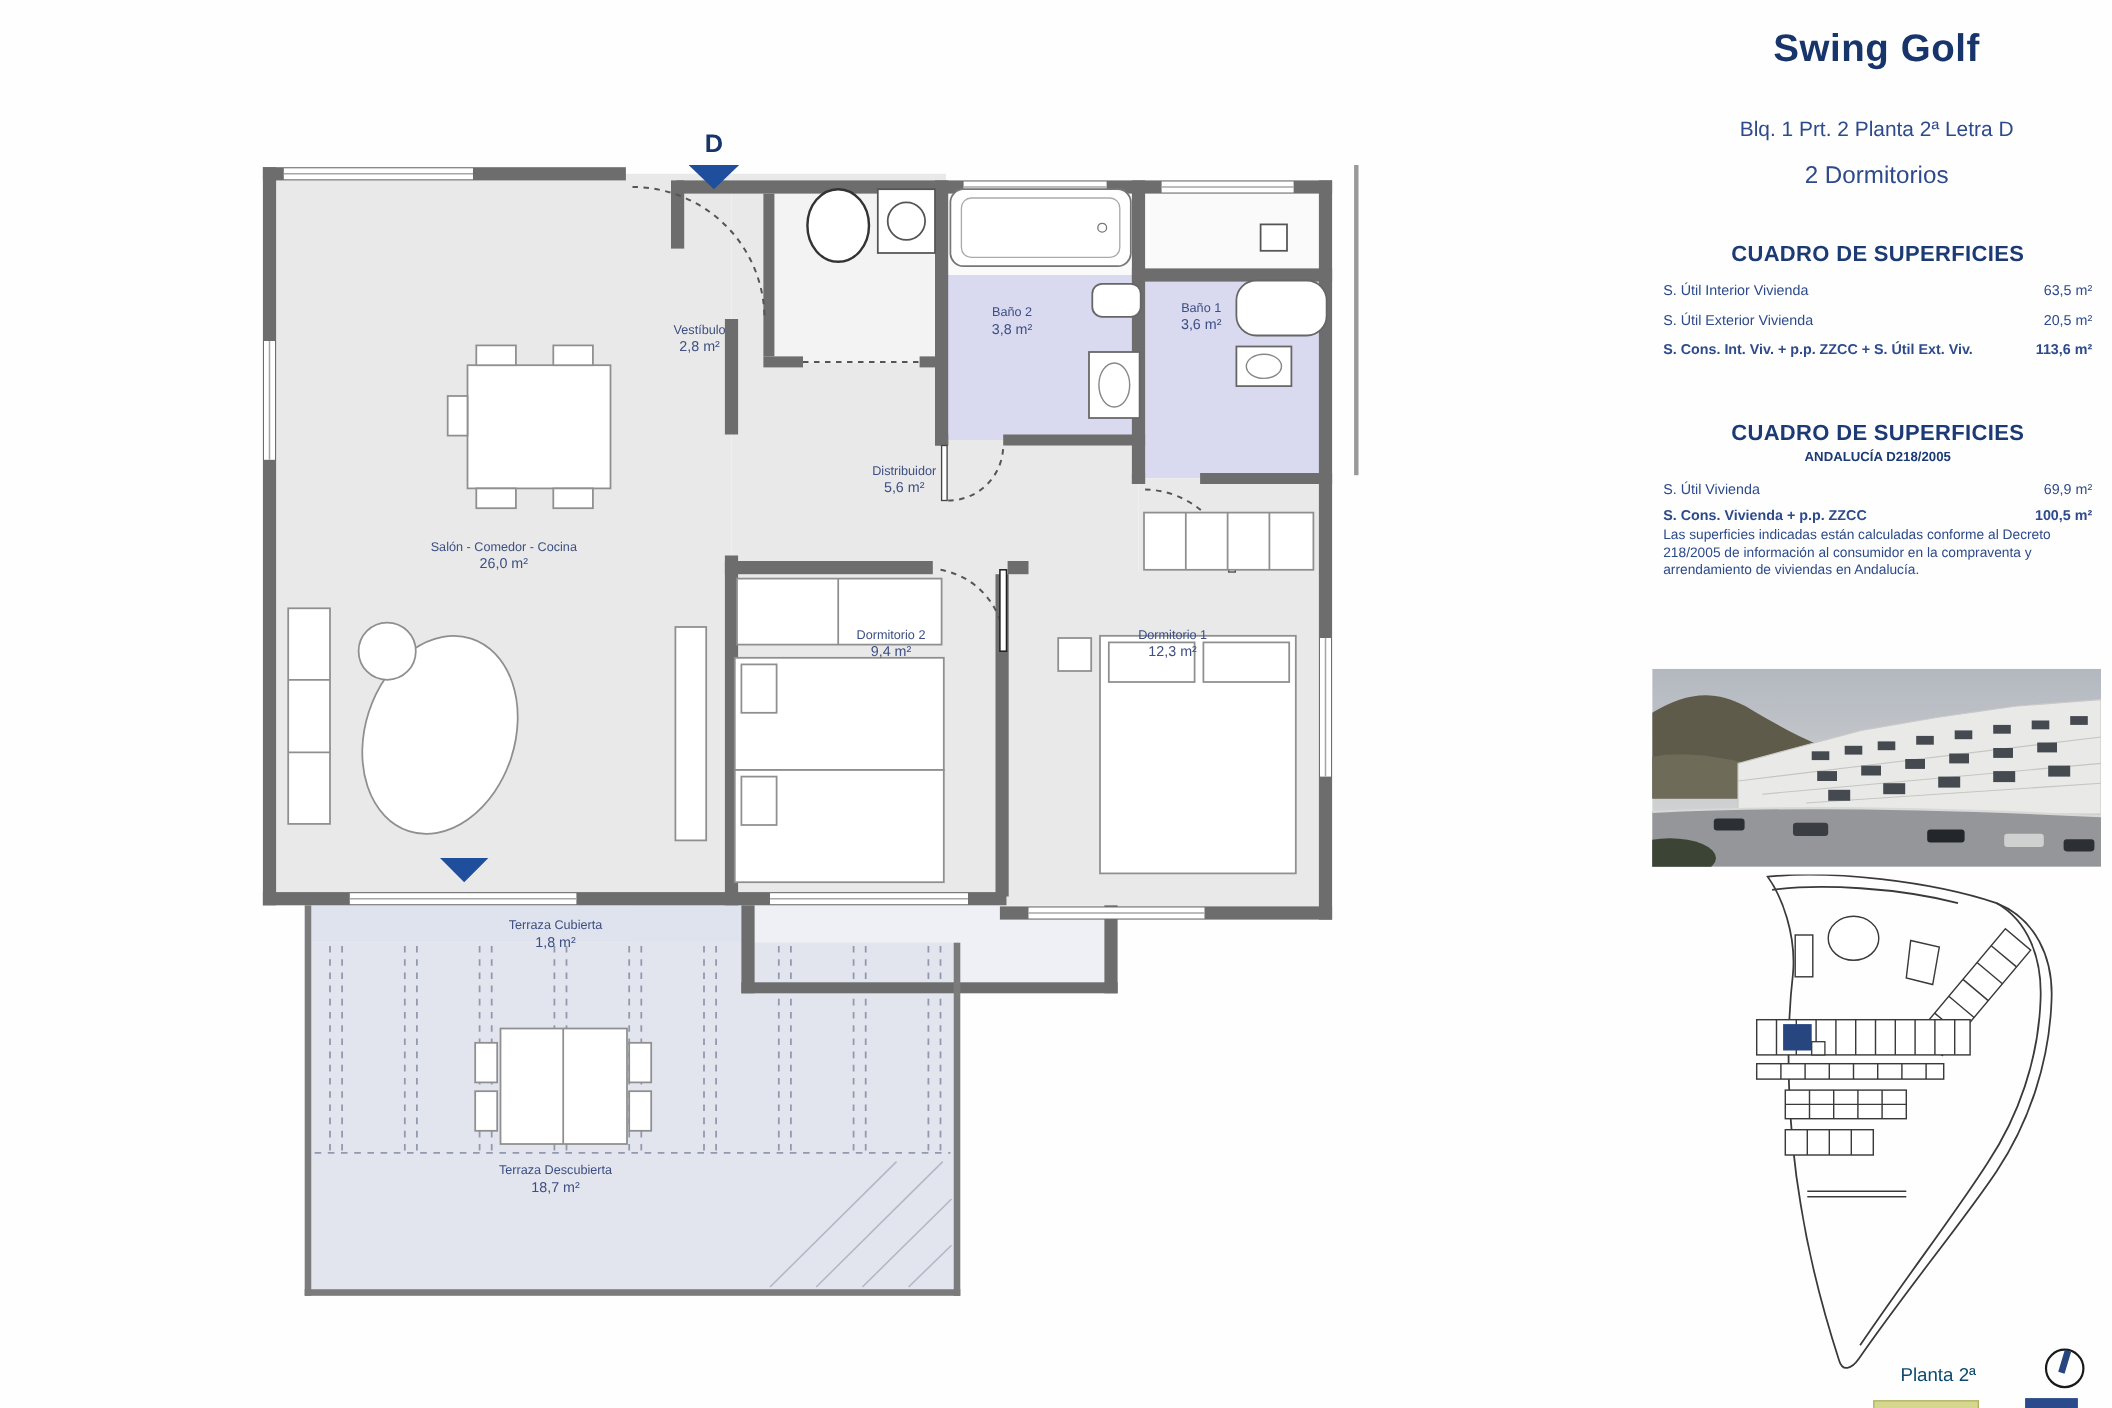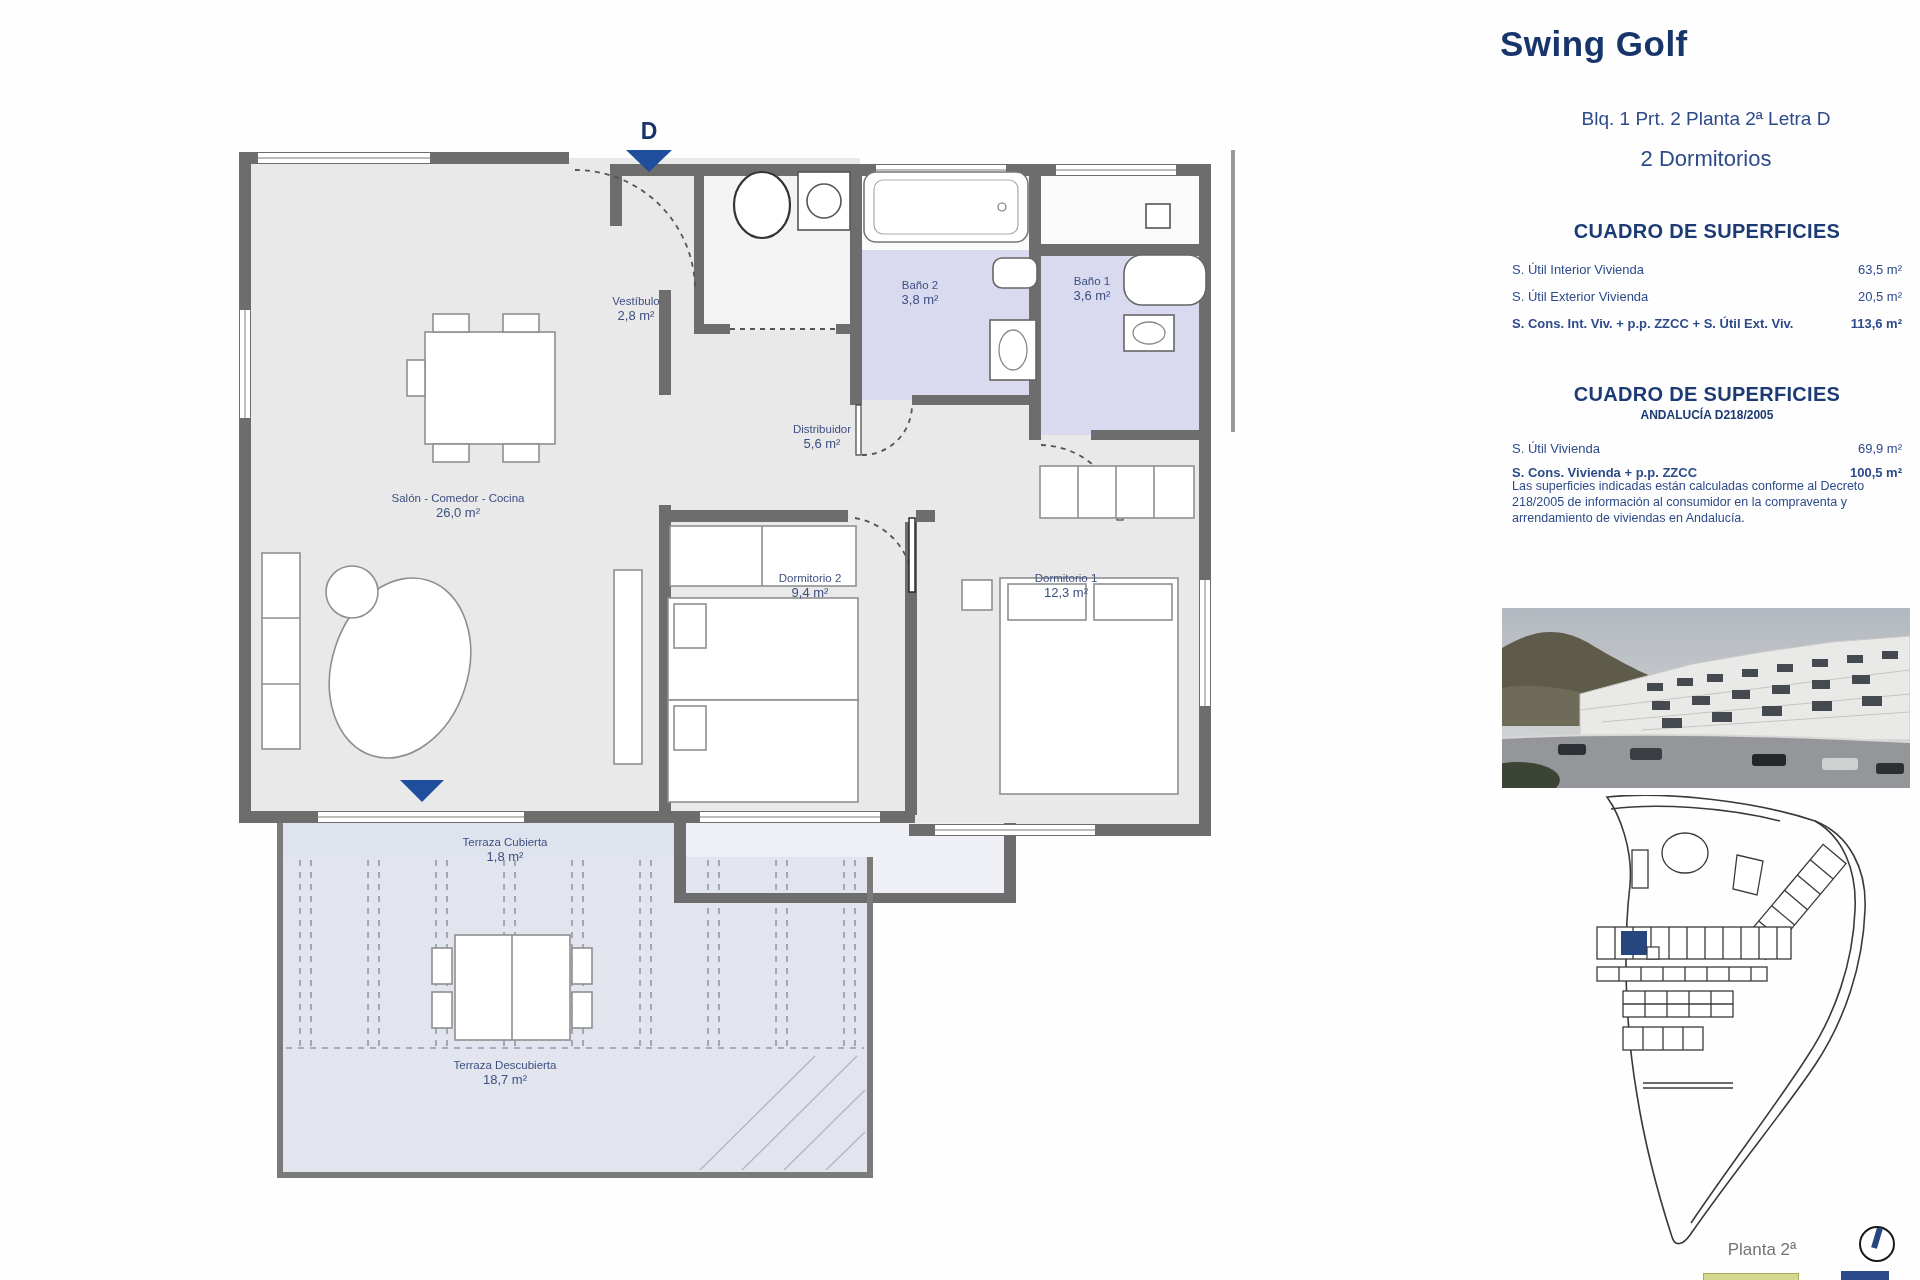--- a/index.html
+++ b/index.html
@@ -4,45 +4,45 @@
 <style>
   html,body{margin:0;padding:0;}
   body{
     width:1920px;height:1280px;position:relative;overflow:hidden;
     background:#fefefe;
     font-family:"Liberation Sans", sans-serif;
     -webkit-font-smoothing:antialiased;
   }
   .abs{position:absolute;}
   
-  .r-title{left:1500px;top:24px;width:412px;text-align:left;
+  .r-title{left:1500px;top:24px;width:412px;text-align:center;
     font-size:35px;font-weight:bold;color:#17356b;letter-spacing:.5px;}
   .r-subtitle{left:1500px;top:108px;width:412px;text-align:center;
     font-size:19px;color:#2d4a8a;}
   .r-dorms{left:1500px;top:146px;width:412px;text-align:center;
     font-size:22px;color:#2d4a8a;}
   .tbl-heading{left:1512px;width:390px;text-align:center;
     font-size:20px;font-weight:bold;color:#1c3a74;letter-spacing:.3px;}
   .tbl-subheading{left:1512px;width:390px;text-align:center;
     font-size:12px;font-weight:bold;color:#1c3a74;}
   .tbl{left:1512px;width:390px;}
-  .tbl-row{display:flex;justify-content:space-between;align-items:flex-end;
+  .tbl-row{display:flex;justify-content:space-between;align-items:center;
     font-size:13px;color:#2d4a8a;height:27px;}
   .tbl-row.bold{font-weight:bold;}
   .tbl2 .tbl-row{height:24px;gap:41px;}
   .note{left:1512px;top:478px;width:392px;font-size:12.5px;line-height:16px;
     color:#2d4a8a;text-align:left;}
   
   .rlabel{transform:translate(-50%,-50%);text-align:center;color:#3d4f82;white-space:nowrap;}
   .rlabel .rname{font-size:11.5px;line-height:15px;}
   .rlabel .rarea{font-size:13px;line-height:14px;}
   .entrance-letter{transform:translate(-50%,-50%);font-size:23px;font-weight:bold;color:#17356b;}
   
   .floor-label{left:1722px;top:1240px;width:80px;text-align:center;
-    font-size:17px;color:#737373;}
+    font-size:17px;color:#0c4a6e;}
   .cut-green{left:1703px;top:1273px;width:94px;height:7px;background:#d6d78f;border:1px solid #a9aa55;}
   .cut-blue{left:1841px;top:1271px;width:48px;height:9px;background:#2b4a8b;}
 </style>
 </head>
 <body>
 
 <svg class="abs" style="left:0;top:0" width="1240" height="1280" viewBox="0 0 1240 1280">
 
   <g>
     <rect x="245" y="158" width="420" height="657" fill="#e9e9e9"></rect>

